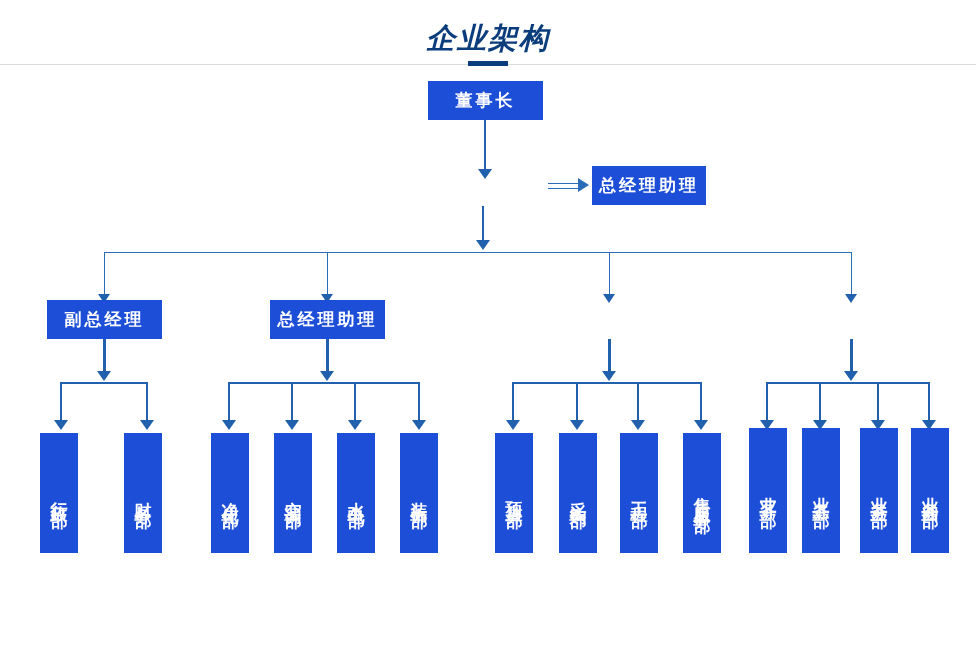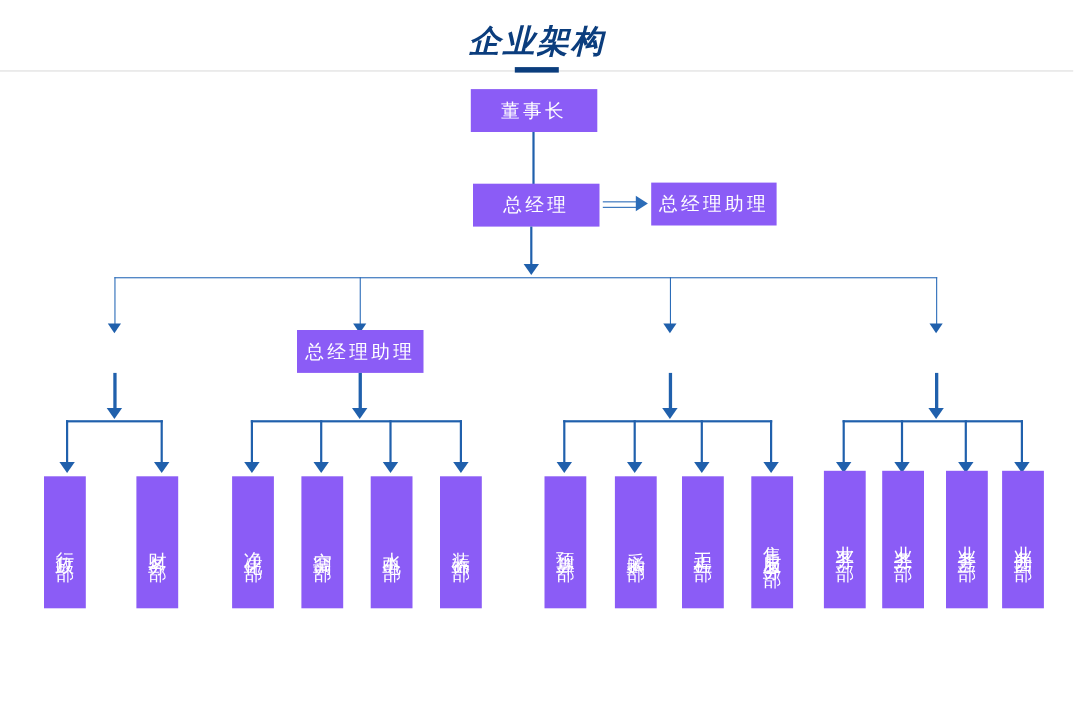--- a/index.html
+++ b/index.html
@@ -57,27 +57,27 @@
   #chart {
     position: absolute;
     left: 0; top: 66px;
     width: 976px;
     height: 581px;
   }
 
   
   .node {
     position: absolute;
-    background: #8b5cf6;
+    background: #1d4ed8;
     color: #ffffff;
     box-sizing: border-box;
     display: flex;
     align-items: center;
     justify-content: center;
-    font-weight: normal;
+    font-weight: bold;
     letter-spacing: 3px;
     white-space: nowrap;
   }
   .node.h {
     font-size: 17px;
     height: 39px;
   }
   .node.v {
     font-size: 17px;
     writing-mode: vertical-rl;
@@ -129,21 +129,20 @@
     <div id="title-underline"></div>
   </div>
 
   <div id="chart">
 
     <div class="node h" style="left:428px; top:15px; width:115px;">董事长</div>
 
     <div class="ln" style="left:484px; top:54px; width:2px; height:52px;"></div>
     <div class="arrow" style="left:478px; top:103px;"></div>
 
-    <div class="node h" style="left:430px; top:101px; width:115px;">总经理</div>
 
     <div class="dbl-line" style="left:548px; top:117px; width:33px;"></div>
     <div class="arrow right" style="left:578px; top:112px;"></div>
 
     <div class="node h" style="left:592px; top:100px; width:114px;">总经理助理</div>
 
     <div class="ln" style="left:482px; top:140px; width:2px; height:40px;"></div>
     <div class="arrow" style="left:476px; top:174px;"></div>
 
     <div class="ln thin" style="left:104px; top:186px; width:748px; height:1px;"></div>
@@ -153,20 +152,21 @@
 
     <div class="ln thin" style="left:327px; top:186px; width:1px; height:48px;"></div>
     <div class="arrow sm" style="left:321px; top:228px;"></div>
 
     <div class="ln thin" style="left:609px; top:186px; width:1px; height:48px;"></div>
     <div class="arrow sm" style="left:603px; top:228px;"></div>
 
     <div class="ln thin" style="left:851px; top:186px; width:1px; height:48px;"></div>
     <div class="arrow sm" style="left:845px; top:228px;"></div>
 
+    <div class="node h" style="left:47px; top:234px; width:115px;">副总经理</div>
     <div class="node h" style="left:270px; top:234px; width:115px;">总经理助理</div>
 
     <div class="ln" style="left:103px; top:273px; width:3px; height:36px;"></div>
     <div class="arrow" style="left:97px; top:305px;"></div>
     <div class="ln" style="left:60px; top:316px; width:88px; height:2px;"></div>
     <div class="ln" style="left:60px; top:316px; width:2px; height:42px;"></div>
     <div class="arrow" style="left:54px; top:354px;"></div>
     <div class="ln" style="left:146px; top:316px; width:2px; height:42px;"></div>
     <div class="arrow" style="left:140px; top:354px;"></div>
 

